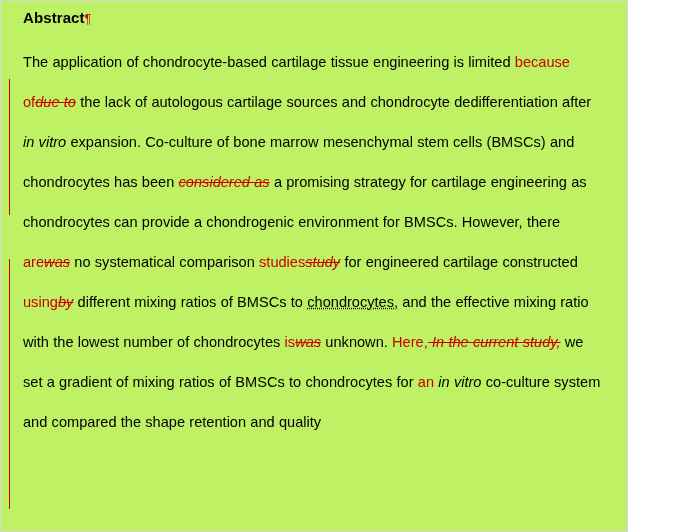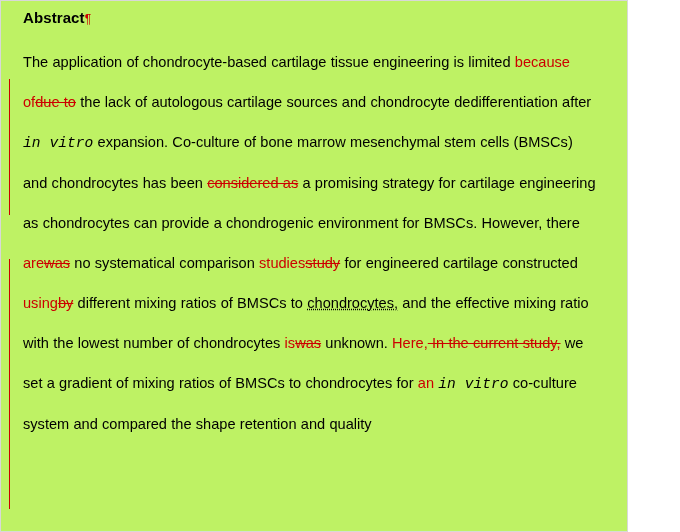--- a/index.html
+++ b/index.html
@@ -51,24 +51,24 @@
     margin: 0;
     text-align: left;
     word-spacing: 0.2px;
   }
   .ins {
     color: #cc0000;
   }
   .del {
     color: #cc0000;
     text-decoration: line-through;
+    font-style: italic;
   }
   .ital {
     font-style: italic;
-    font-family: Liberation Mono, monospace;
   }
   
   .changebar {
     position: absolute;
     left: 8px;
     width: 1px;
     background: #cc0000;
   }
   .cb1 { top: 78px; height: 136px; }
   .cb2 { top: 258px; height: 250px; }

